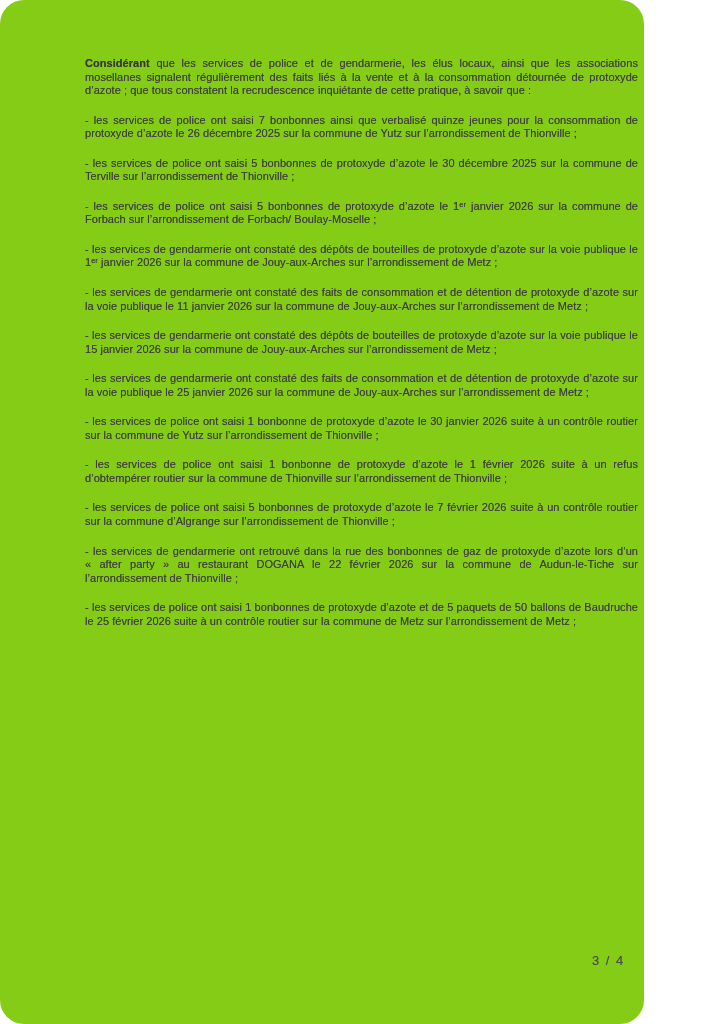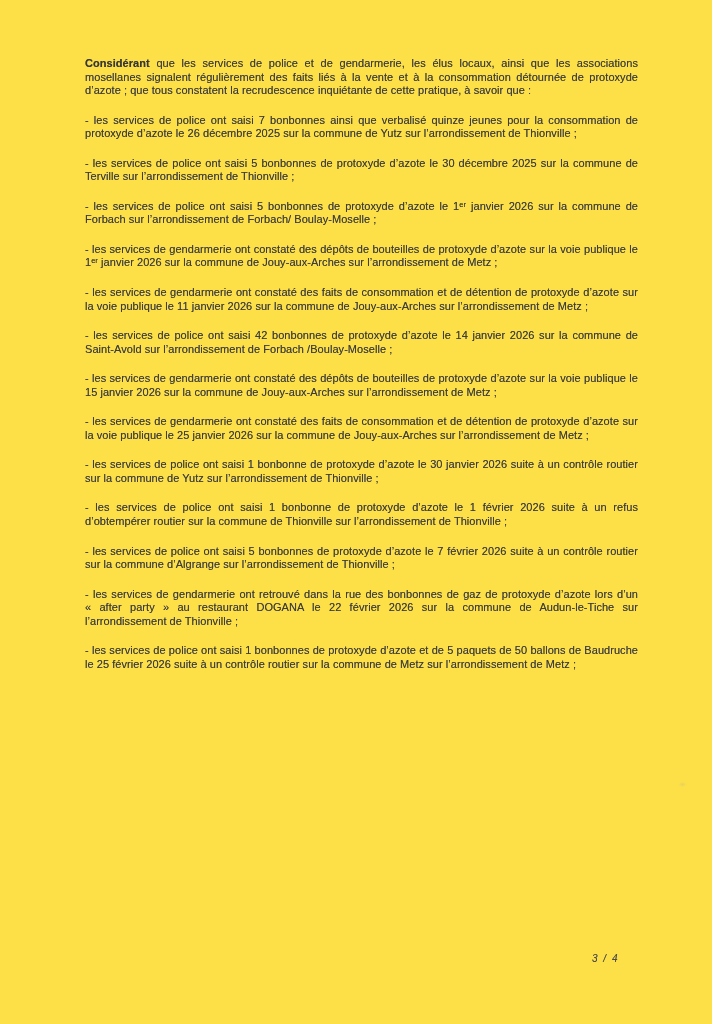--- a/index.html
+++ b/index.html
@@ -2,25 +2,26 @@
 <html><head>
 <meta charset="utf-8">
 <style>
   html, body {
     margin: 0;
     padding: 0;
     background: #ffffff;
   }
   .page {
     position: relative;
-    width: 712px;
+    width: 644px;
     height: 1024px;
-    background: #fde047;
+    background: #84cc16;
     overflow: hidden;
     font-family: "Liberation Sans", "DejaVu Sans", sans-serif;
+    border-radius: 24px;
   }
   .content {
     position: absolute;
     left: 85px;
     top: 57px;
     width: 553px;
   }
   .para {
     margin: 0 0 16px 0;
     font-size: 11px;
@@ -32,25 +33,24 @@
     text-shadow: 0 0 0.5px rgba(61,61,61,0.65);
   }
   .para.intro strong {
     font-weight: bold;
     color: #373737;
   }
   .page-number {
     position: absolute;
     left: 592px;
     top: 953px;
-    font-size: 10px;
+    font-size: 13px;
     color: #4c4c4c;
     letter-spacing: 1.5px;
     text-shadow: 0 0 0.5px rgba(76,76,76,0.6);
-    font-style: italic;
   }
   .artifact {
     position: absolute;
     border-radius: 50%;
     pointer-events: none;
   }
   .artifact-corner {
     left: 712px;
     top: 935px;
     width: 12px;
@@ -85,21 +85,20 @@
         <p class="para">- les services de police ont saisi 5 bonbonnes de protoxyde d’azote le 30 décembre 2025 sur la commune de Terville sur l’arrondissement de Thionville ;</p>
 
 
         <p class="para">- les services de police ont saisi 5 bonbonnes de protoxyde d’azote le 1ᵉʳ janvier 2026 sur la commune de Forbach sur l’arrondissement de Forbach/ Boulay-Moselle ;</p>
 
 
         <p class="para">- les services de gendarmerie ont constaté des dépôts de bouteilles de protoxyde d’azote sur la voie publique le 1ᵉʳ janvier 2026 sur la commune de Jouy-aux-Arches sur l’arrondissement de Metz ;</p>
 
         <p class="para">- les services de gendarmerie ont constaté des faits de consommation et de détention de protoxyde d’azote sur la voie publique le 11 janvier 2026 sur la commune de Jouy-aux-Arches sur l’arrondissement de Metz ;</p>
 
-        <p class="para">- les services de police ont saisi 42 bonbonnes de protoxyde d’azote le 14 janvier 2026 sur la commune de Saint-Avold sur l’arrondissement de Forbach /Boulay-Moselle ;</p>
 
         <p class="para">- les services de gendarmerie ont constaté des dépôts de bouteilles de protoxyde d’azote sur la voie publique le 15 janvier 2026 sur la commune de Jouy-aux-Arches sur l’arrondissement de Metz ;</p>
 
 
         <p class="para">- les services de gendarmerie ont constaté des faits de consommation et de détention de protoxyde d’azote sur la voie publique le 25 janvier 2026 sur la commune de Jouy-aux-Arches sur l’arrondissement de Metz ;</p>
 
 
         <p class="para">- les services de police ont saisi 1 bonbonne de protoxyde d’azote le 30 janvier 2026 suite à un contrôle routier sur la commune de Yutz sur l’arrondissement de Thionville ;</p>
 
         <p class="para">- les services de police ont saisi 1 bonbonne de protoxyde d’azote le 1 février 2026 suite à un refus d’obtempérer routier sur la commune de Thionville sur l’arrondissement de Thionville ;</p>

